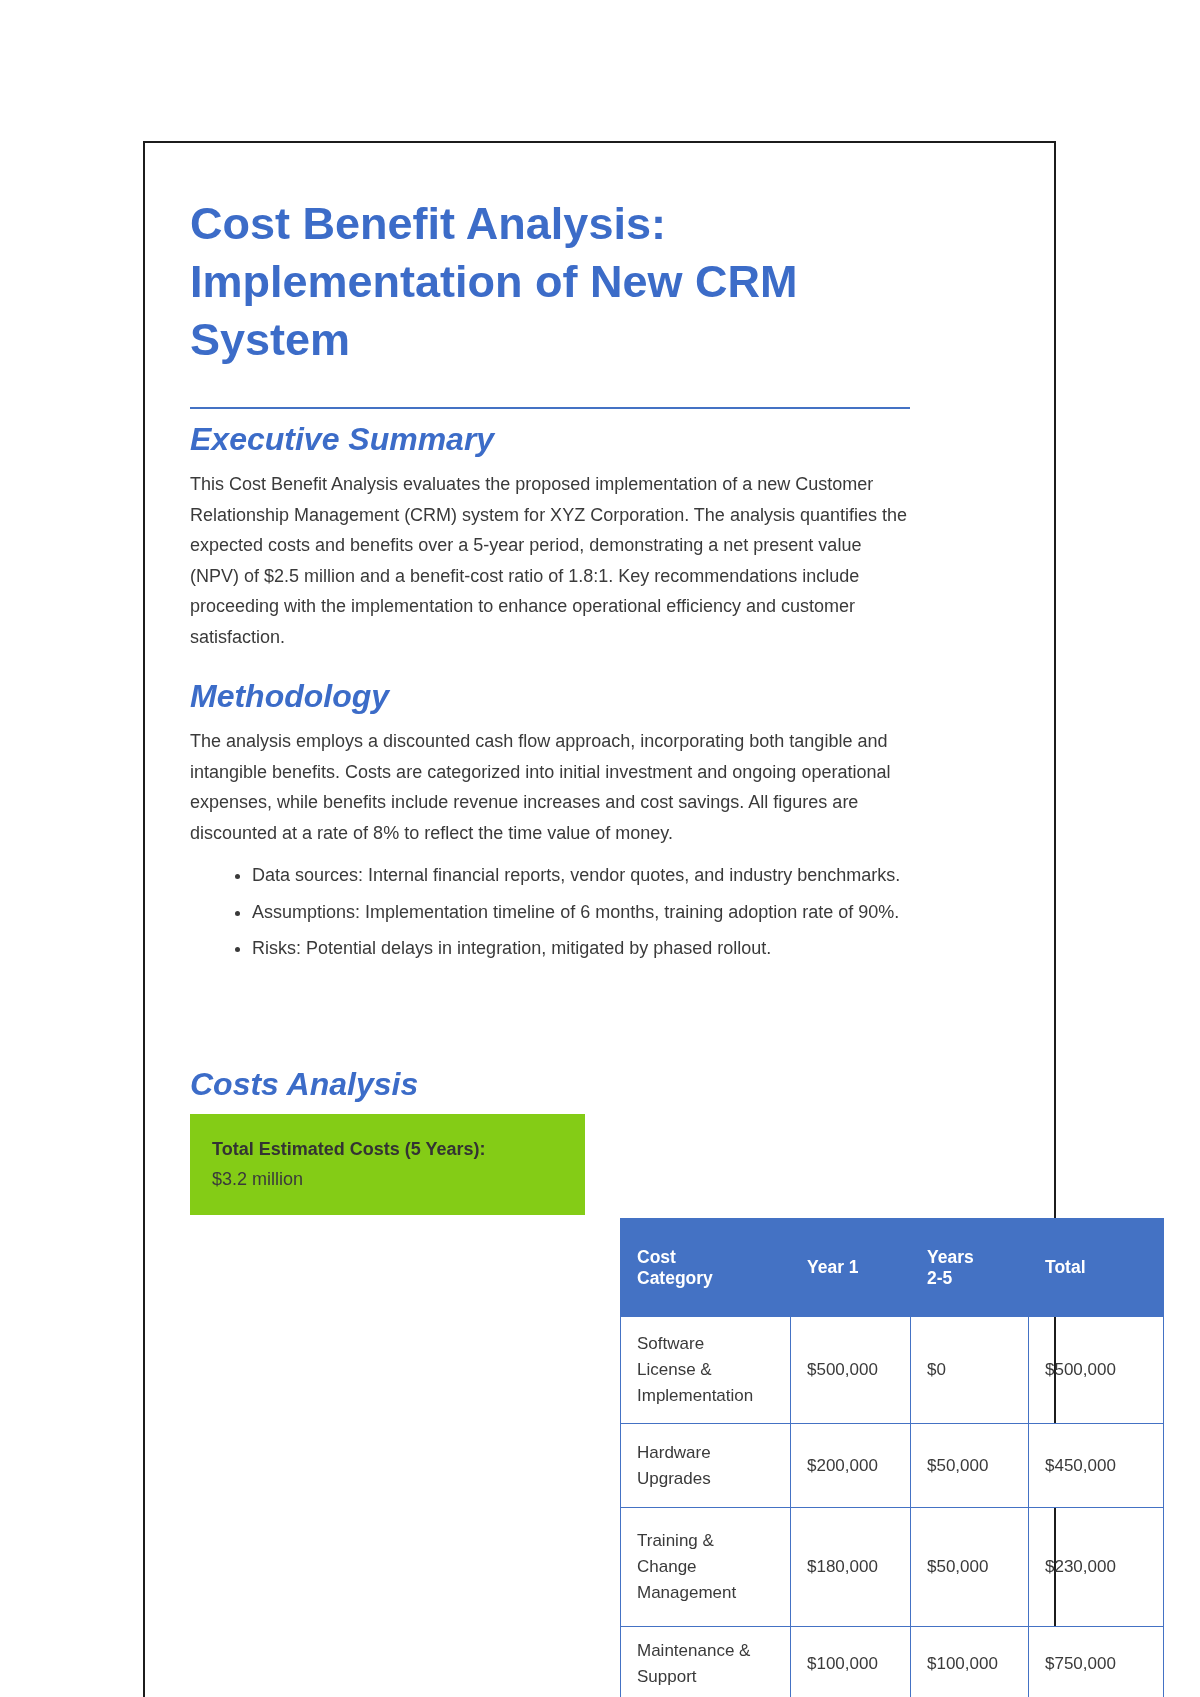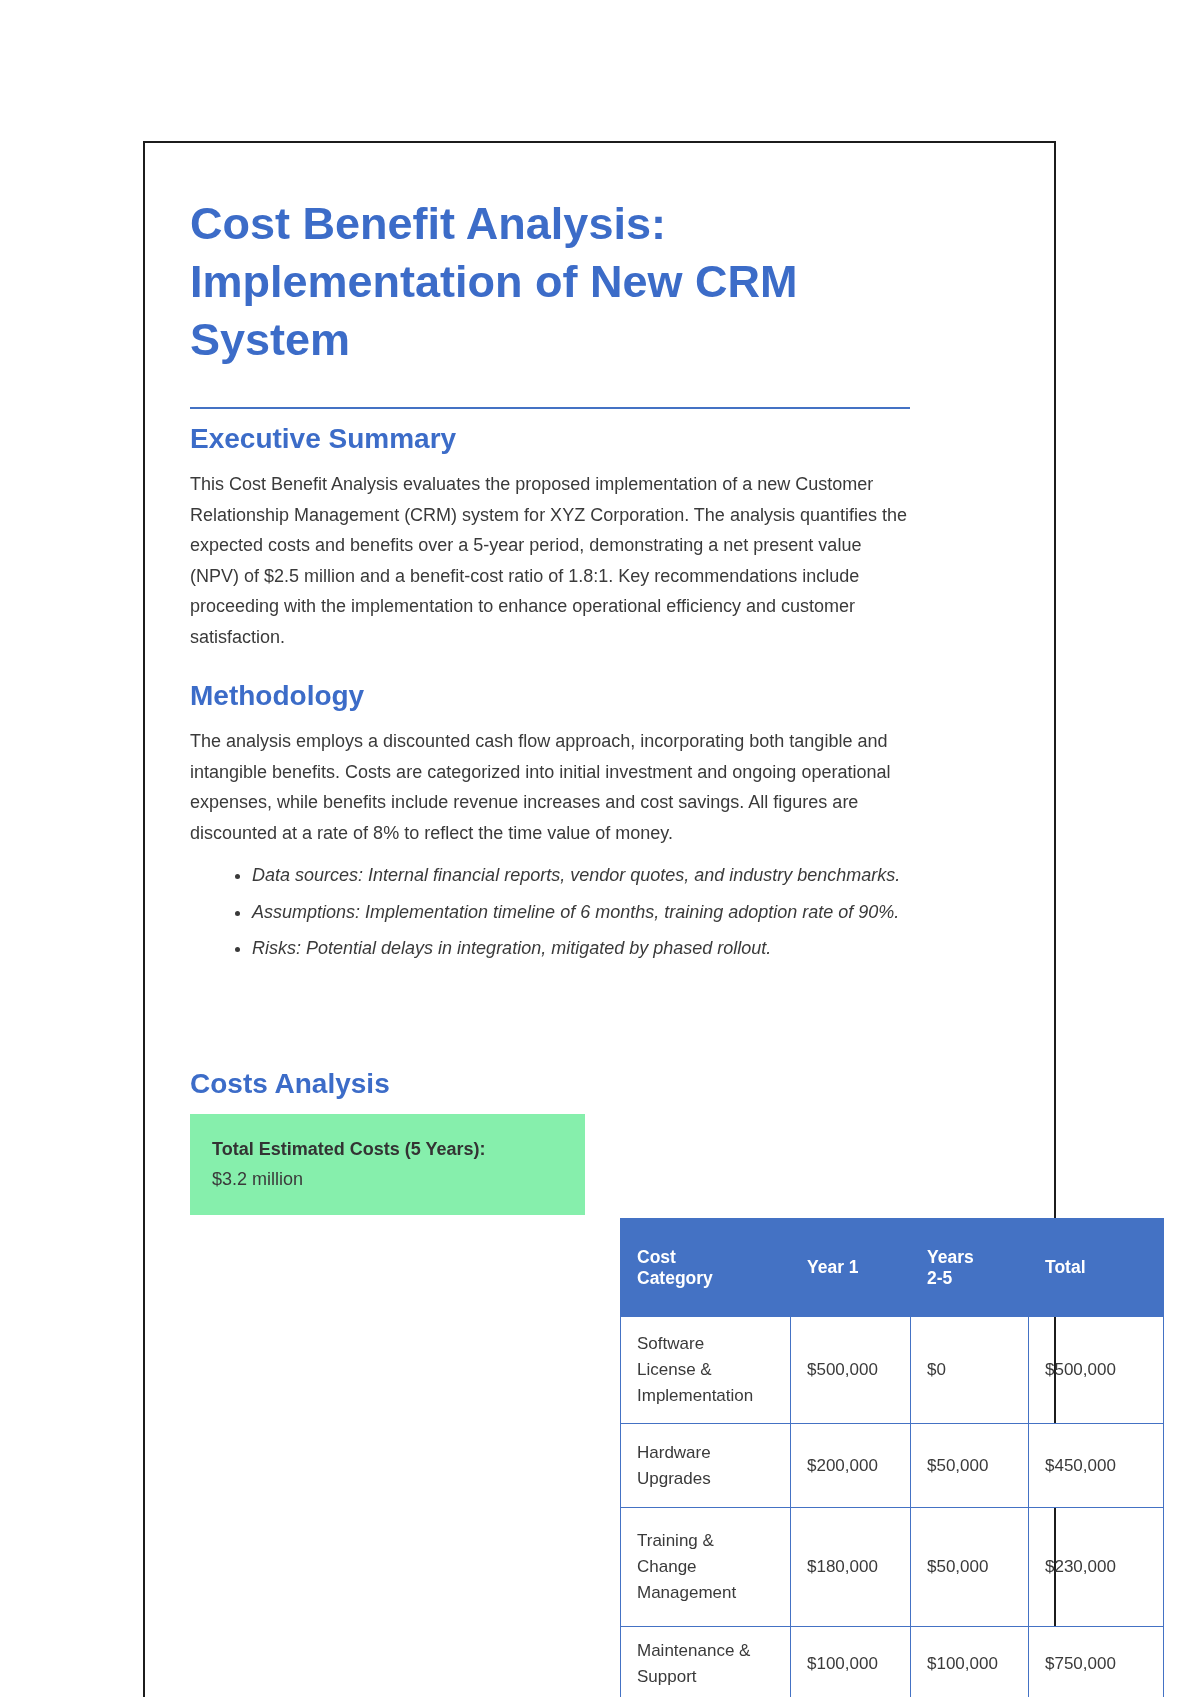--- a/index.html
+++ b/index.html
@@ -29,49 +29,49 @@
     margin:0;
     font-size:45px;
     line-height:58px;
     font-weight:bold;
     color:#3c6cc8;
     padding-bottom:38px;
     border-bottom:2px solid #4472c4;
   }
   h2.sec{
     margin:28px 0 14px 0;
-    font-size:28px;
+    font-size:32px;
     line-height:32px;
     font-weight:bold;
     color:#3c6cc8;
+    font-style:italic;
   }
   h2.first{margin-top:14px;}
   p.body-text{
     margin:0 0 6px 0;
     font-size:18px;
     line-height:30.5px;
     color:#3a3a3a;
   }
   ul.bullets{
     margin:12px 0 0 0;
     padding:0 0 0 62px;
-    font-style:italic;
   }
   ul.bullets li{
     font-size:18px;
     line-height:30.5px;
     margin-bottom:6px;
     color:#3a3a3a;
   }
   h2.costs{margin-top:104px;}
   .callout{
     margin-top:9px;
     width:395px;
     box-sizing:border-box;
-    background:#86efac;
+    background:#84cc16;
     padding:20px 22px;
   }
   .callout .lbl{
     font-size:18px;line-height:30.5px;font-weight:bold;color:#333333;
   }
   .callout .val{
     font-size:18px;line-height:30.5px;color:#3a3a3a;
   }
   
   table.cost-table{

